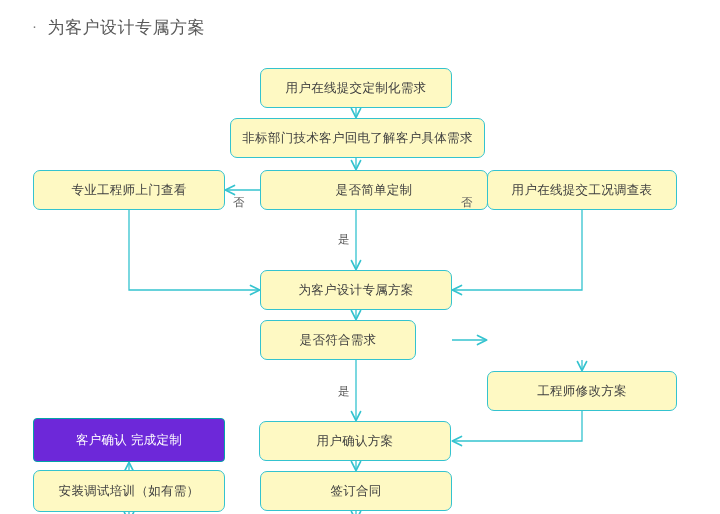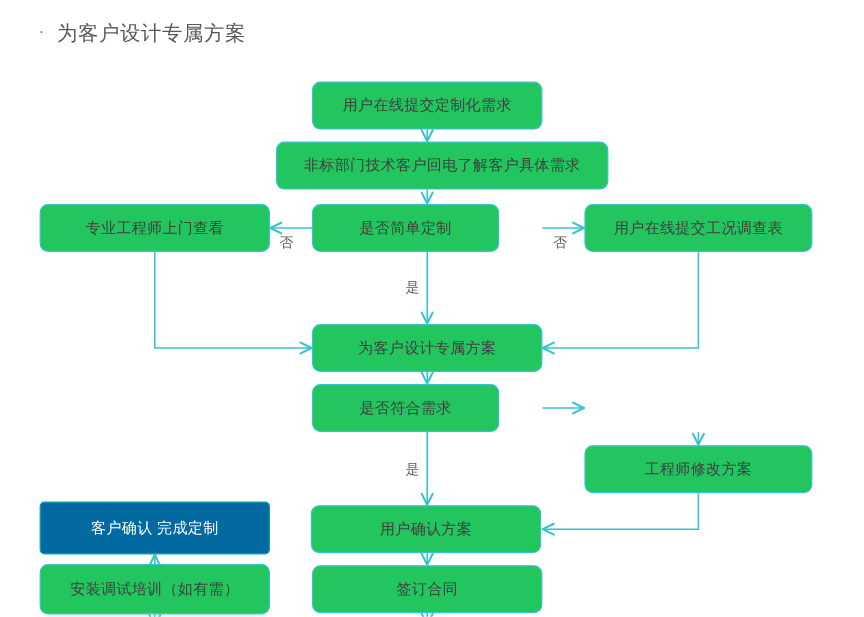--- a/index.html
+++ b/index.html
@@ -41,31 +41,31 @@
     margin-right: 10px;
     color: #7a7a7a;
     font-size: 15px;
     vertical-align: 2px;
   }
   .node {
     position: absolute;
     box-sizing: border-box;
     border: 1px solid #34c3cf;
     border-radius: 7px;
-    background: #22c55e;
+    background: #fef9c3;
     display: flex;
     align-items: center;
     justify-content: center;
     font-size: 12.5px;
     color: #404040;
     letter-spacing: 0.3px;
     white-space: nowrap;
   }
   .node.filled {
-    background: #0369a1;
+    background: #6d28d9;
     border-color: #04a3a8;
     color: #ffffff;
     border-radius: 4px;
   }
   .edge-label {
     position: absolute;
     font-size: 11.5px;
     color: #595959;
     white-space: nowrap;
   }
@@ -117,25 +117,25 @@
 
       <path d="M356,511 L356,520"></path>
       <path d="M129,512 L129,521"></path>
     </g>
   </svg>
 
   <div class="node" style="left:260px;top:68px;width:192px;height:40px;">
     <span>用户在线提交定制化需求</span>
   </div>
 
-  <div class="node" style="left:230px;top:118px;width:277px;height:40px;">
+  <div class="node" style="left:230px;top:118px;width:255px;height:40px;">
     <span>非标部门技术客户回电了解客户具体需求</span>
   </div>
 
-  <div class="node" style="left:260px;top:170px;width:156px;height:40px;">
+  <div class="node" style="left:260px;top:170px;width:228px;height:40px;">
     <span>是否简单定制</span>
   </div>
 
   <div class="node" style="left:33px;top:170px;width:192px;height:40px;">
     <span>专业工程师上门查看</span>
   </div>
 
   <div class="node" style="left:487px;top:170px;width:190px;height:40px;">
     <span>用户在线提交工况调查表</span>
   </div>

